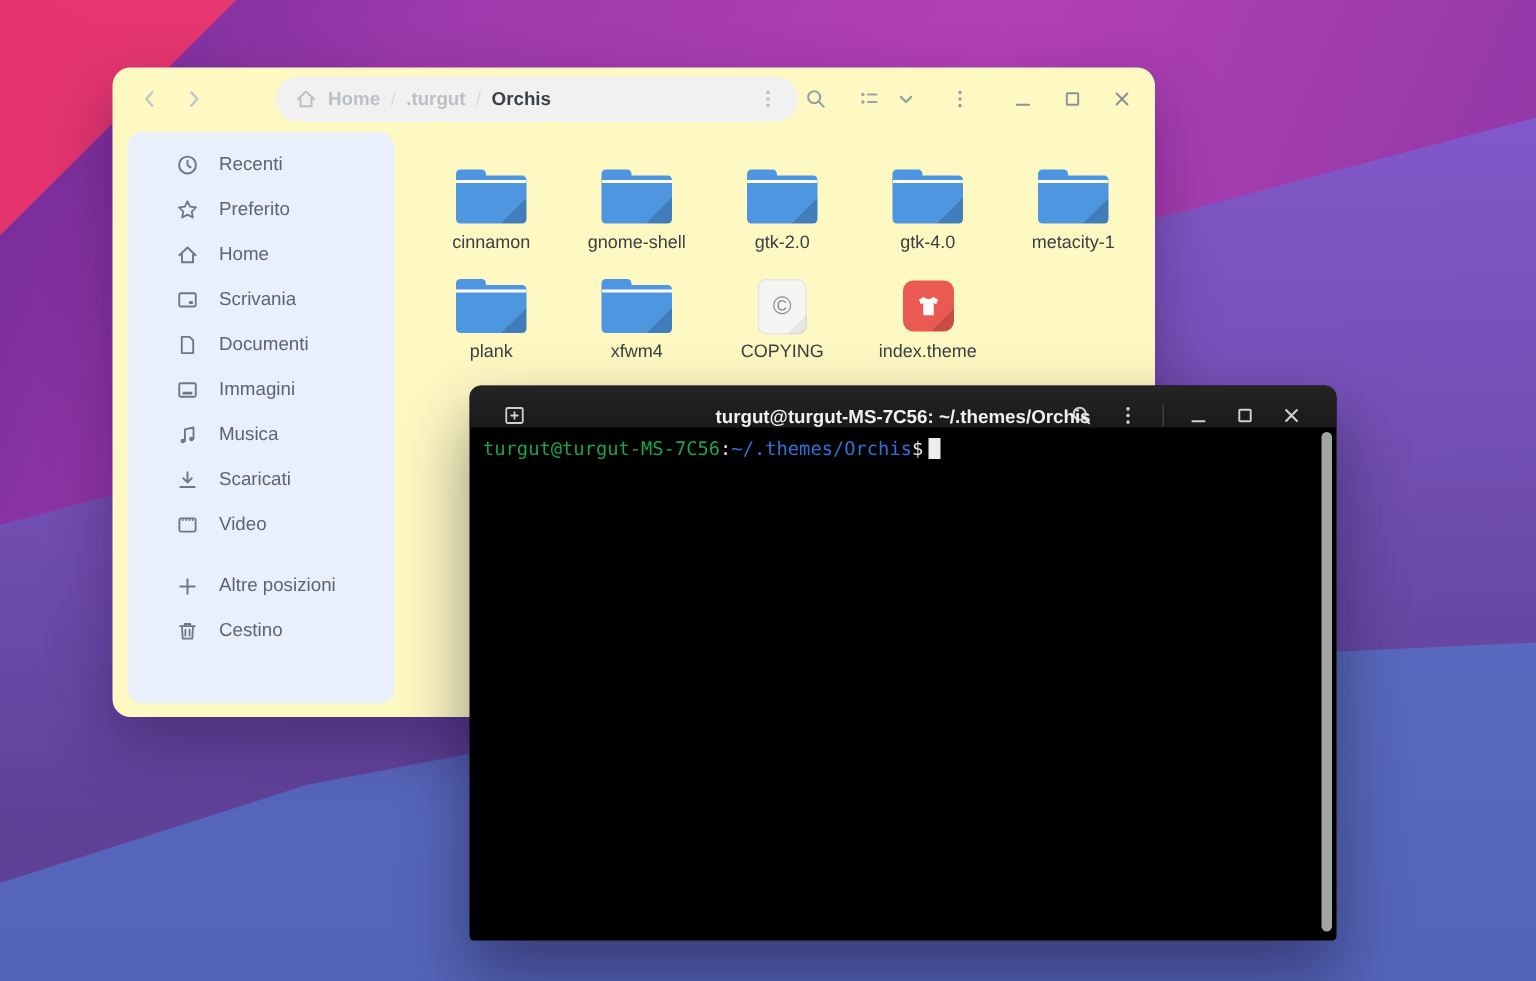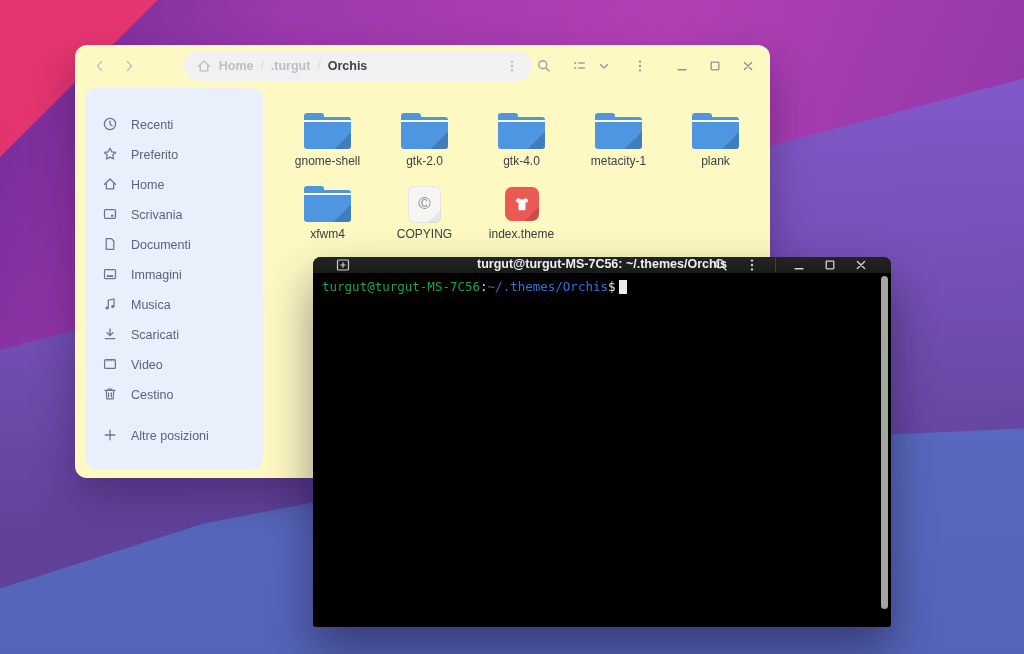--- a/index.html
+++ b/index.html
@@ -37,21 +37,21 @@
   .pill-kebab{margin-left:auto;color:#9aa0a6}
   .fm-actions{margin-left:auto;display:flex;align-items:center;gap:20px;color:#9aa0a6}
   .fm-actions .btn{border:none;background:transparent;color:#9aa0a6;display:flex;
       align-items:center;gap:8px;cursor:pointer;padding:0}
   .win-controls{display:flex;align-items:center;gap:17px;margin-left:22px;color:#8f9195}
   .win-controls .btn{border:none;background:transparent;color:#8f9195;cursor:pointer;padding:0;
       display:flex;align-items:center;justify-content:center}
 
   .fm-sidebar{position:absolute;left:10px;top:43px;width:178px;height:381px;
       background:#e9effb;border-radius:10px;padding:14px 0;box-sizing:border-box}
-  .side-item{height:30px;display:flex;align-items:flex-end;gap:13px;padding:0 17px;cursor:pointer}
+  .side-item{height:30px;display:flex;align-items:flex-start;gap:13px;padding:0 32px;cursor:pointer}
   .side-item .i{color:#6e7787}
   .side-label{font-size:12.5px;color:#5d6472}
   .side-item.other{margin-top:11px}
 
   .fm-grid{position:absolute;left:208px;top:64px;display:grid;
       grid-template-columns:repeat(5,89px);column-gap:8px;row-gap:14px}
   .file-cell{display:flex;flex-direction:column;align-items:center;cursor:pointer}
   .file-ic-wrap{height:44px;display:flex;align-items:center;justify-content:center}
   .file-label{font-size:12px;color:#3c4043;margin-top:1px;white-space:nowrap}
 
@@ -72,22 +72,22 @@
 
   .lic-ic{position:relative;width:33px;height:37px;background:#f5f5f3;border-radius:6px;
       box-shadow:inset 0 0 0 1px #e5e5e2;display:flex;align-items:center;justify-content:center;
       font-size:17px;color:#8e8e8c;overflow:hidden}
   .lic-ic::after{content:"";position:absolute;right:0;bottom:0;width:13px;height:13px;
       background:linear-gradient(315deg,rgba(0,0,0,.06) 50%,rgba(0,0,0,0) 50%)}
 
   
   .term{position:absolute;left:313px;top:257px;width:578px;height:370px;background:#000;
       border-radius:8px 8px 3px 3px;overflow:hidden;box-shadow:0 22px 46px rgba(20,10,40,.45)}
-  .term-titlebar{height:16px;background:linear-gradient(#242424,#1a1a1a);display:flex;
-      align-items:flex-start;padding:0 22px;position:relative}
+  .term-titlebar{height:28px;background:linear-gradient(#242424,#1a1a1a);display:flex;
+      align-items:flex-end;padding:0 22px;position:relative}
   .term-title{position:absolute;left:50%;transform:translateX(-50%);color:#f0f0f0;
       font-weight:bold;font-size:12.5px;white-space:nowrap}
   .term-btn{border:none;background:transparent;color:#cfcfcf;cursor:pointer;padding:0;
       display:flex;align-items:center;justify-content:center}
   .term-actions{margin-left:auto;display:flex;align-items:center;gap:15px}
   .term-vsep{width:1px;height:14px;background:#3f3f3f}
   .term-body{position:relative;height:342px;padding:6px 9px;box-sizing:border-box;
       font-family:"DejaVu Sans Mono",monospace;font-size:12.5px;font-weight:normal;line-height:15px}
   .p-green{color:#1aa34a}
   .p-white{color:#e6e6e6}
@@ -271,39 +271,47 @@
   </div>
       <div class="side-item">
     <span class="i side-ic">
           <svg viewBox="0 0 16 16">
             <rect x="2.6" y="3.6" width="10.8" height="8.8" rx="1" fill="none" stroke="currentColor" stroke-linecap="round" stroke-linejoin="round" stroke-width="1.25"></rect>
             <path d="M4.8 3.8v1.5M7 3.8v1.5M9.2 3.8v1.5M11.4 3.8v1.5" stroke="currentColor" stroke-width="1"></path>
           </svg>
         </span>
     <span class="side-label">Video</span>
   </div>
+      <div class="side-item other">
+    <span class="i side-ic">
+          <svg viewBox="0 0 16 16">
+            <path d="M8 3.2v9.6M3.2 8h9.6" fill="none" stroke="currentColor" stroke-linecap="round" stroke-linejoin="round" stroke-width="1.3"></path>
+          </svg>
+        </span>
+    <span class="side-label">Altre posizioni</span>
+  </div>
       <div class="side-item">
     <span class="i side-ic">
           <svg viewBox="0 0 16 16">
             <path d="M3 4.4h10M6.2 4.2V3h3.6v1.2M4.3 4.6l.5 8.2h6.4l.5-8.2M6.6 6.8v4M9.4 6.8v4" fill="none" stroke="currentColor" stroke-linecap="round" stroke-linejoin="round" stroke-width="1.2"></path>
           </svg>
         </span>
     <span class="side-label">Cestino</span>
   </div>
-      <div class="side-item other">
-    <span class="i side-ic">
-          <svg viewBox="0 0 16 16">
-            <path d="M8 3.2v9.6M3.2 8h9.6" fill="none" stroke="currentColor" stroke-linecap="round" stroke-linejoin="round" stroke-width="1.3"></path>
-          </svg>
-        </span>
-    <span class="side-label">Altre posizioni</span>
-  </div>
     </aside>
 
   <main class="fm-grid" id="fm-grid">
+      <div class="file-cell">
+    <div class="file-ic-wrap">
+          <div class="folder">
+            <div class="fbody"></div>
+          </div>
+        </div>
+    <div class="file-label">cinnamon</div>
+  </div>
       <div class="file-cell">
     <div class="file-ic-wrap">
           <div class="folder">
             <div class="fbody"></div>
           </div>
         </div>
     <div class="file-label">gnome-shell</div>
   </div>
       <div class="file-cell">
     <div class="file-ic-wrap">

